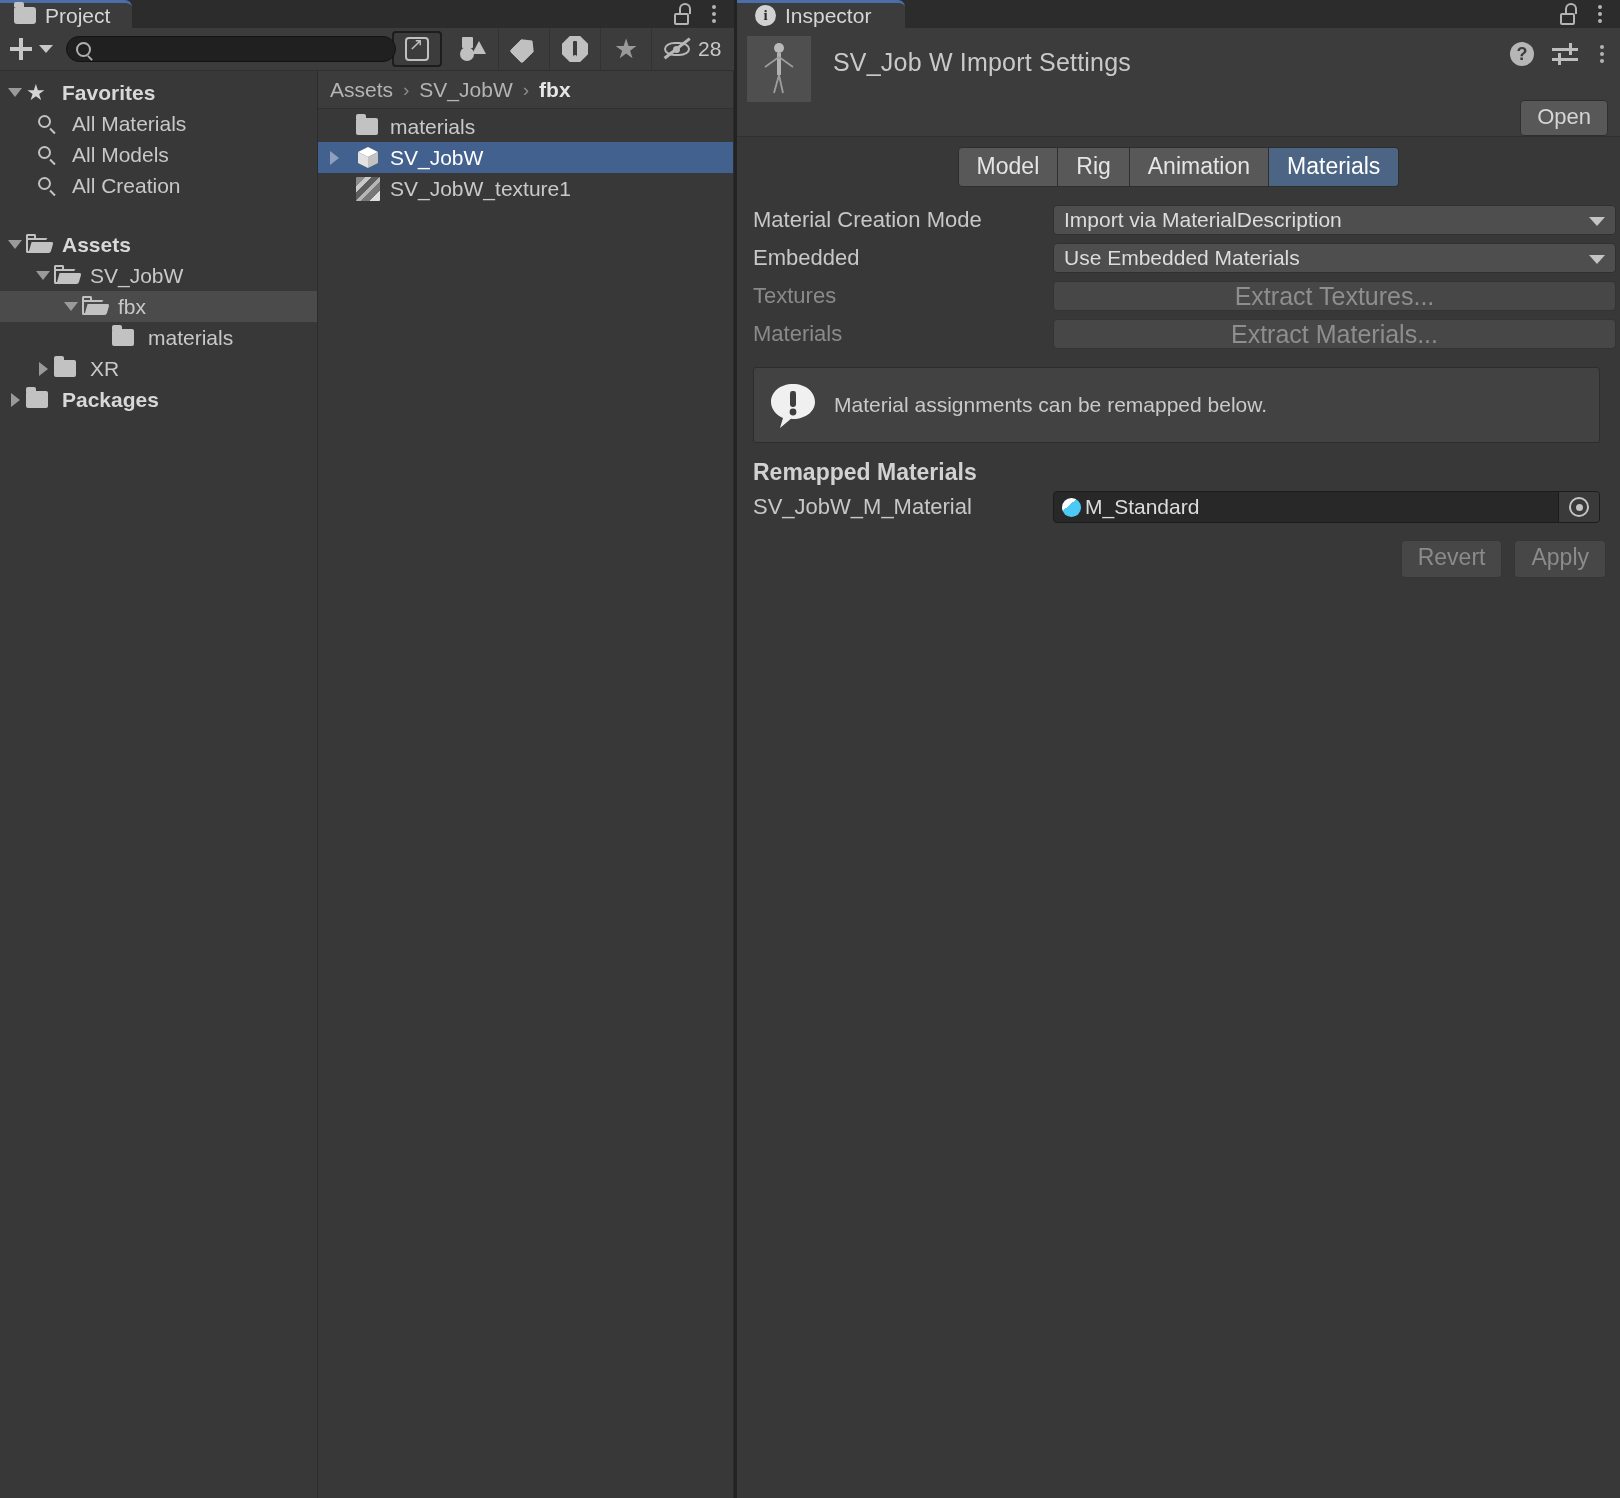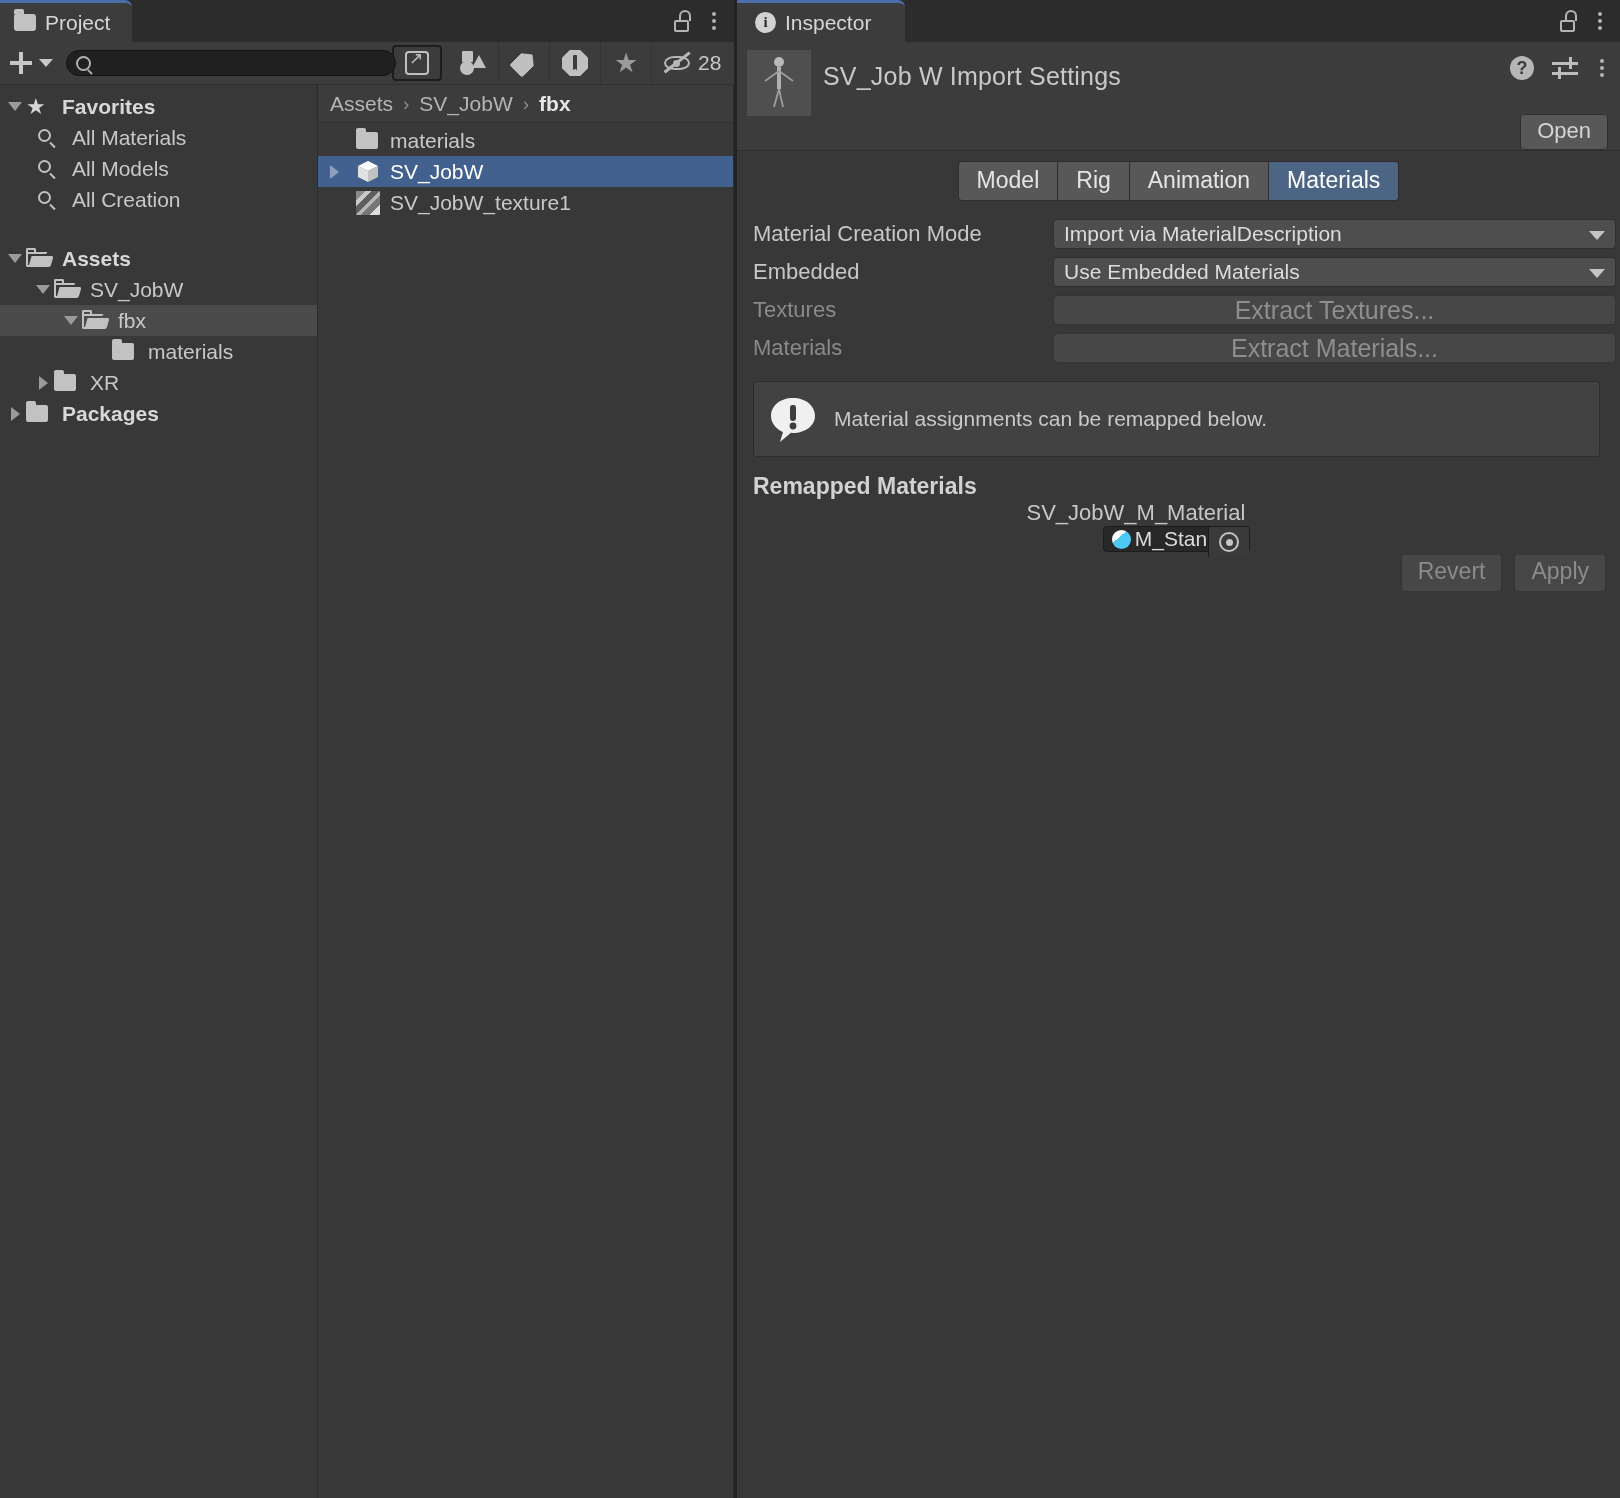--- a/index.html
+++ b/index.html
@@ -30,21 +30,21 @@
     width: 737px;
     height: 1498px;
     background: #383838;
     display: flex;
     flex-direction: column;
     border-right: 3px solid #232323;
     box-sizing: border-box;
   }
   .tabbar {
     position: relative;
-    height: 42px;
+    height: 28px;
     background: #2c2c2c;
     display: flex;
     align-items: stretch;
     flex: 0 0 auto;
   }
   .tab-active {
     position: relative;
     display: flex;
     align-items: center;
     gap: 9px;
@@ -496,21 +496,21 @@
     flex: 0 0 auto;
     padding: 0;
     position: relative;
     height: 108px;
     border-bottom: 1px solid #303030;
   }
   .insp-title-row {
     display: flex;
     align-items: flex-start;
     padding: 8px 0 0 10px;
-    gap: 12px;
+    gap: 22px;
   }
   .thumb {
     width: 64px; height: 66px;
     background: #4f4f4f;
     flex: 0 0 auto;
     display: flex;
     align-items: center;
     justify-content: center;
   }
   .insp-title {
@@ -681,21 +681,20 @@
     border-left: 10px solid #9a9a9a;
     margin-left: 10px;
   }
   .foldout-label { font-size: 22px; color: #c7c7c7; }
 
   .obj-row {
     display: flex;
     align-items: center;
     height: 42px;
     padding: 0 20px 0 16px;
-    flex-direction: column;
   }
   .obj-field {
     flex: 1 1 auto;
     height: 32px;
     background: #282828;
     border: 1px solid #1c1c1c;
     border-radius: 4px;
     display: flex;
     align-items: center;
     padding-left: 8px;

